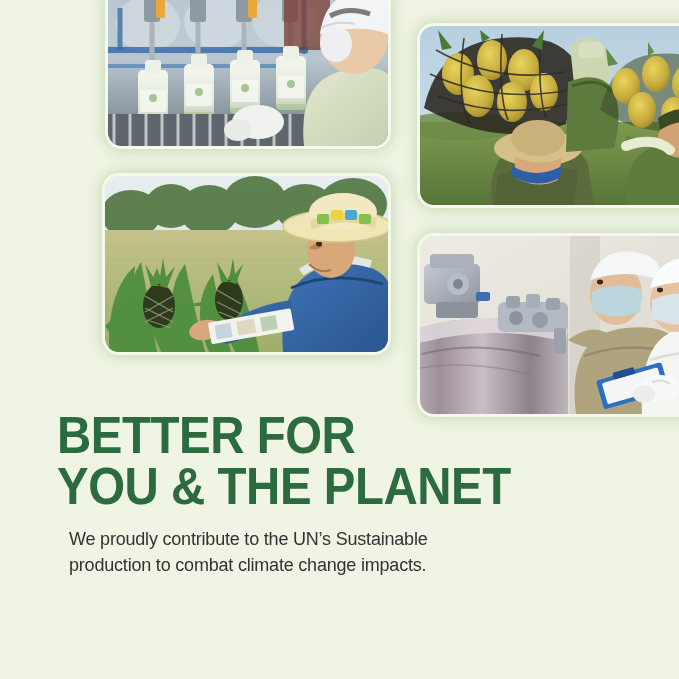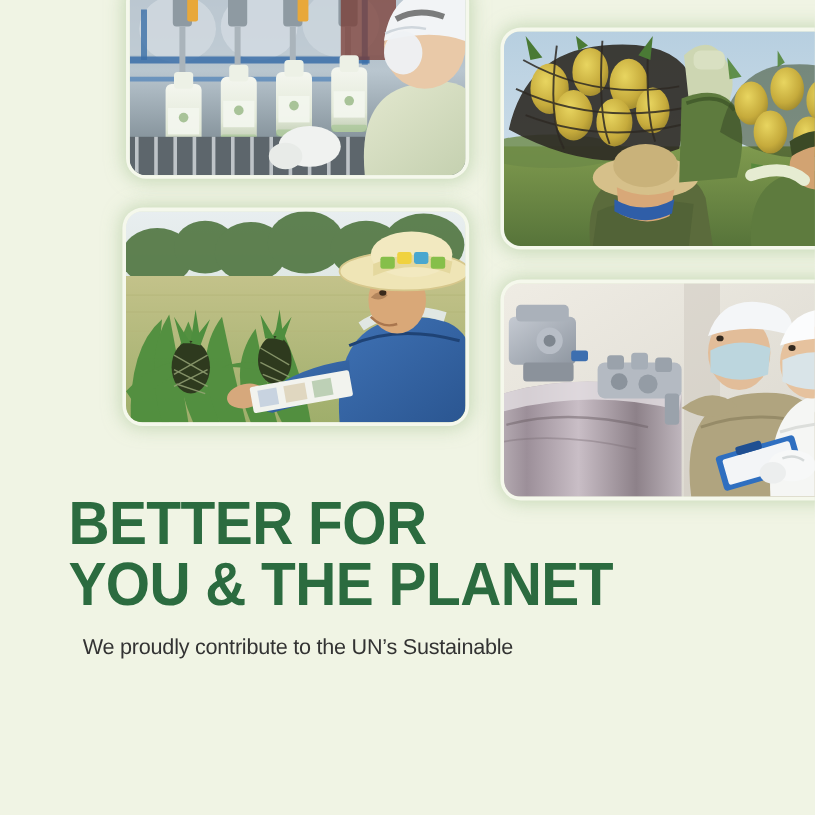--- a/index.html
+++ b/index.html
@@ -447,15 +447,16 @@
     </div>
   </div>
 
   <div id="headline">
     <span class="line line-1">BETTER FOR</span>
     <span class="line line-2">YOU &amp; THE PLANET</span>
   </div>
 
   <div id="paragraph">
     <span class="line">We proudly contribute to the UN’s Sustainable</span>
+    <span class="line">production to combat climate change impacts.</span>
   </div>
 
 </div>
 
 </body></html>

